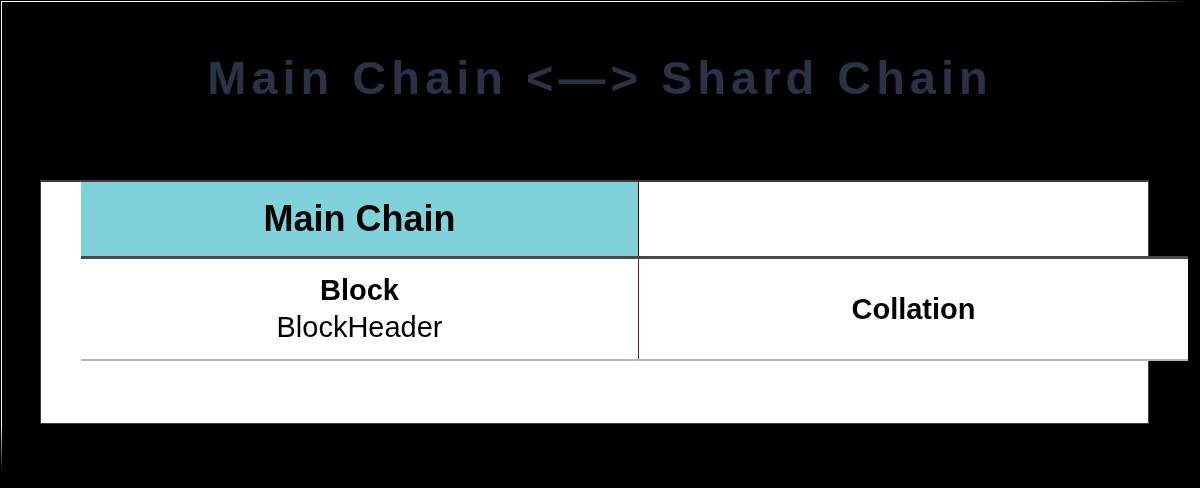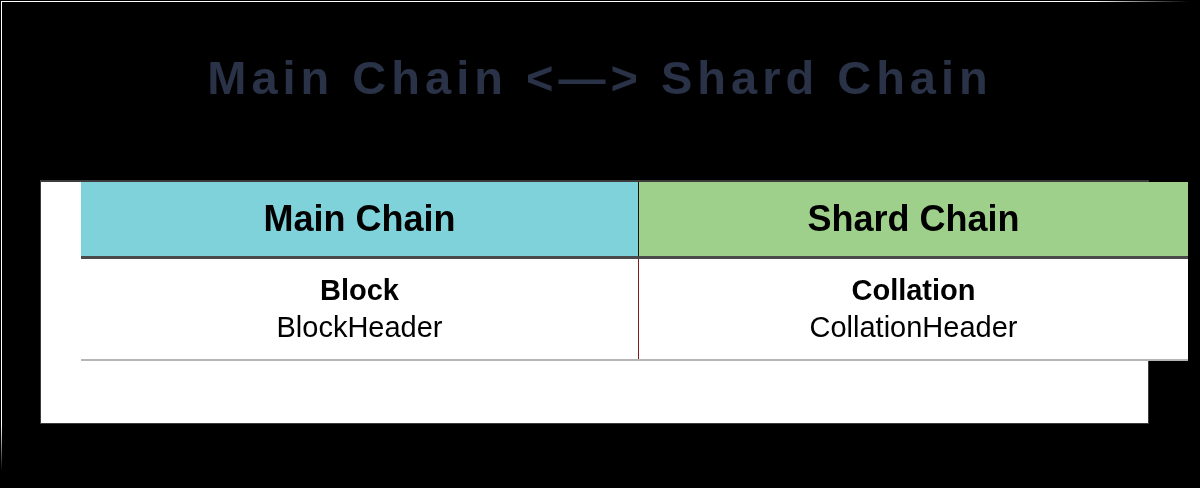--- a/index.html
+++ b/index.html
@@ -99,32 +99,28 @@
 <div class="frame-left"></div>
 
 <div class="slide-title">Main Chain &lt;—&gt; Shard Chain</div>
 
 <div class="cmp-table">
 
   <div class="t-row header-row">
     <div class="t-cell left">
       <span>Main Chain</span>
     </div>
-    <div class="t-cell right">
-      <span>Shard Chain</span>
-    </div>
   </div>
 
   <div class="t-row body-row row-entities">
     <div class="t-cell left">
       <span class="cell-line-bold">Block</span>
       <span class="cell-line-regular">BlockHeader</span>
     </div>
     <div class="t-cell right">
       <span class="cell-line-bold">Collation</span>
-      <span class="cell-line-regular">CollationHeader</span>
     </div>
   </div>
 
   <div class="t-row body-row row-actors">
   </div>
 
 </div>
 
 </body></html>

